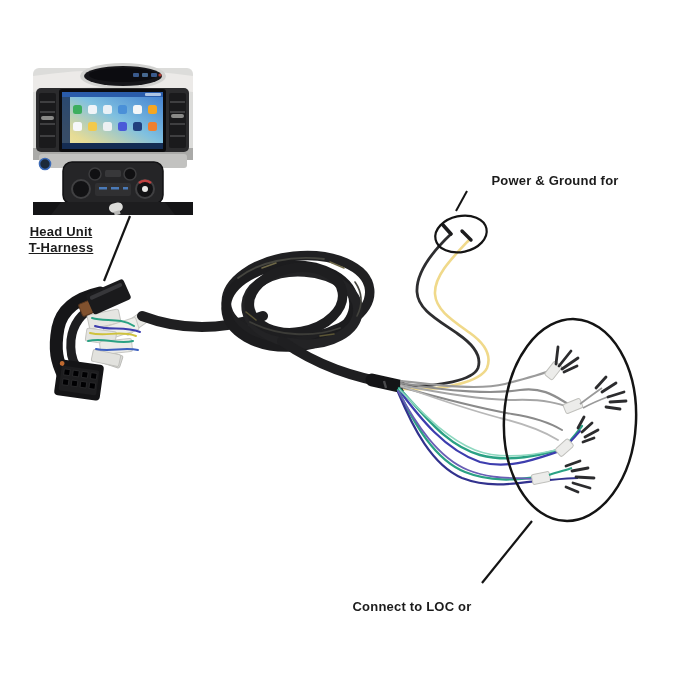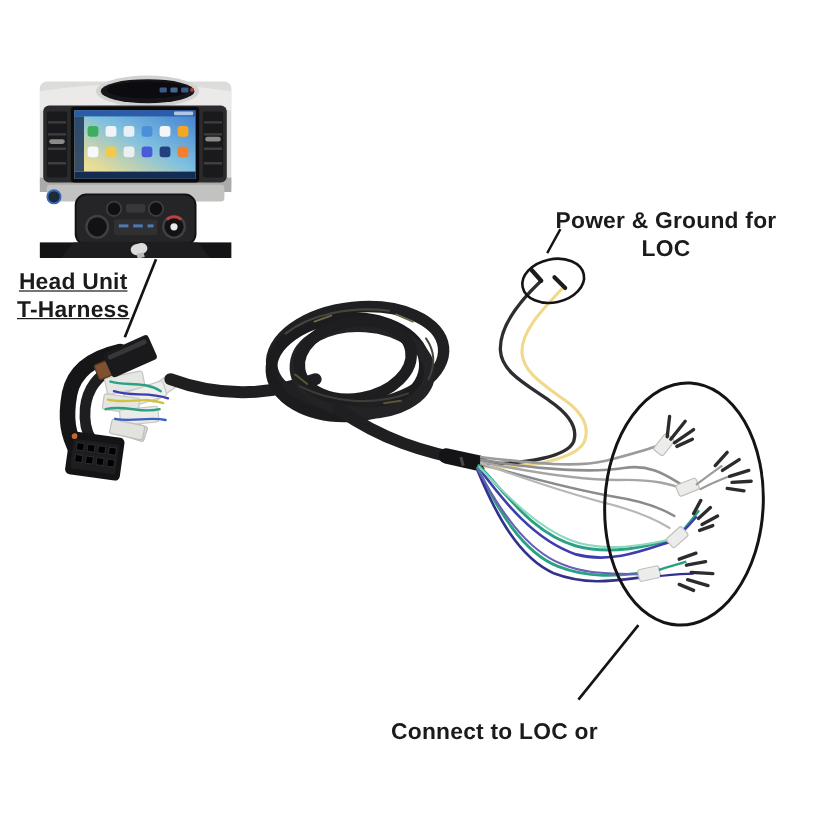--- a/index.html
+++ b/index.html
@@ -2,21 +2,21 @@
 <html><head>
 <meta charset="utf-8">
 <style>
   html,body{margin:0;padding:0;background:#ffffff;}
   #canvas{
     position:relative;width:700px;height:700px;background:#ffffff;overflow:hidden;
     font-family:"Liberation Sans","DejaVu Sans",sans-serif;
   }
   .label{
     position:absolute;text-align:center;color:#1b1b1b;font-weight:600;
-    font-size:19px;line-height:1.22;letter-spacing:.2px;
+    font-size:13px;line-height:1.22;letter-spacing:.2px;
   }
   .label span{display:block;}
   svg{position:absolute;left:0;top:0;}
   #photo-svg{left:33px;top:62px;}
 </style>
 </head>
 <body>
 
 <div id="canvas">
 
@@ -305,20 +305,19 @@
     </g>
   </svg>
 
   <div class="label" style="left:2px;top:224px;width:118px;text-decoration:underline;">
     <span>Head Unit</span>
     <span>T-Harness</span>
   </div>
 
   <div class="label" style="left:455px;top:173px;width:200px;">
     <span>Power &amp; Ground for</span>
-    <span>LOC</span>
   </div>
 
   <div class="label" style="left:312px;top:583px;width:200px;margin-top:16px;">
     <span>Connect to LOC or</span>
   </div>
 
 </div>
 
 </body></html>

